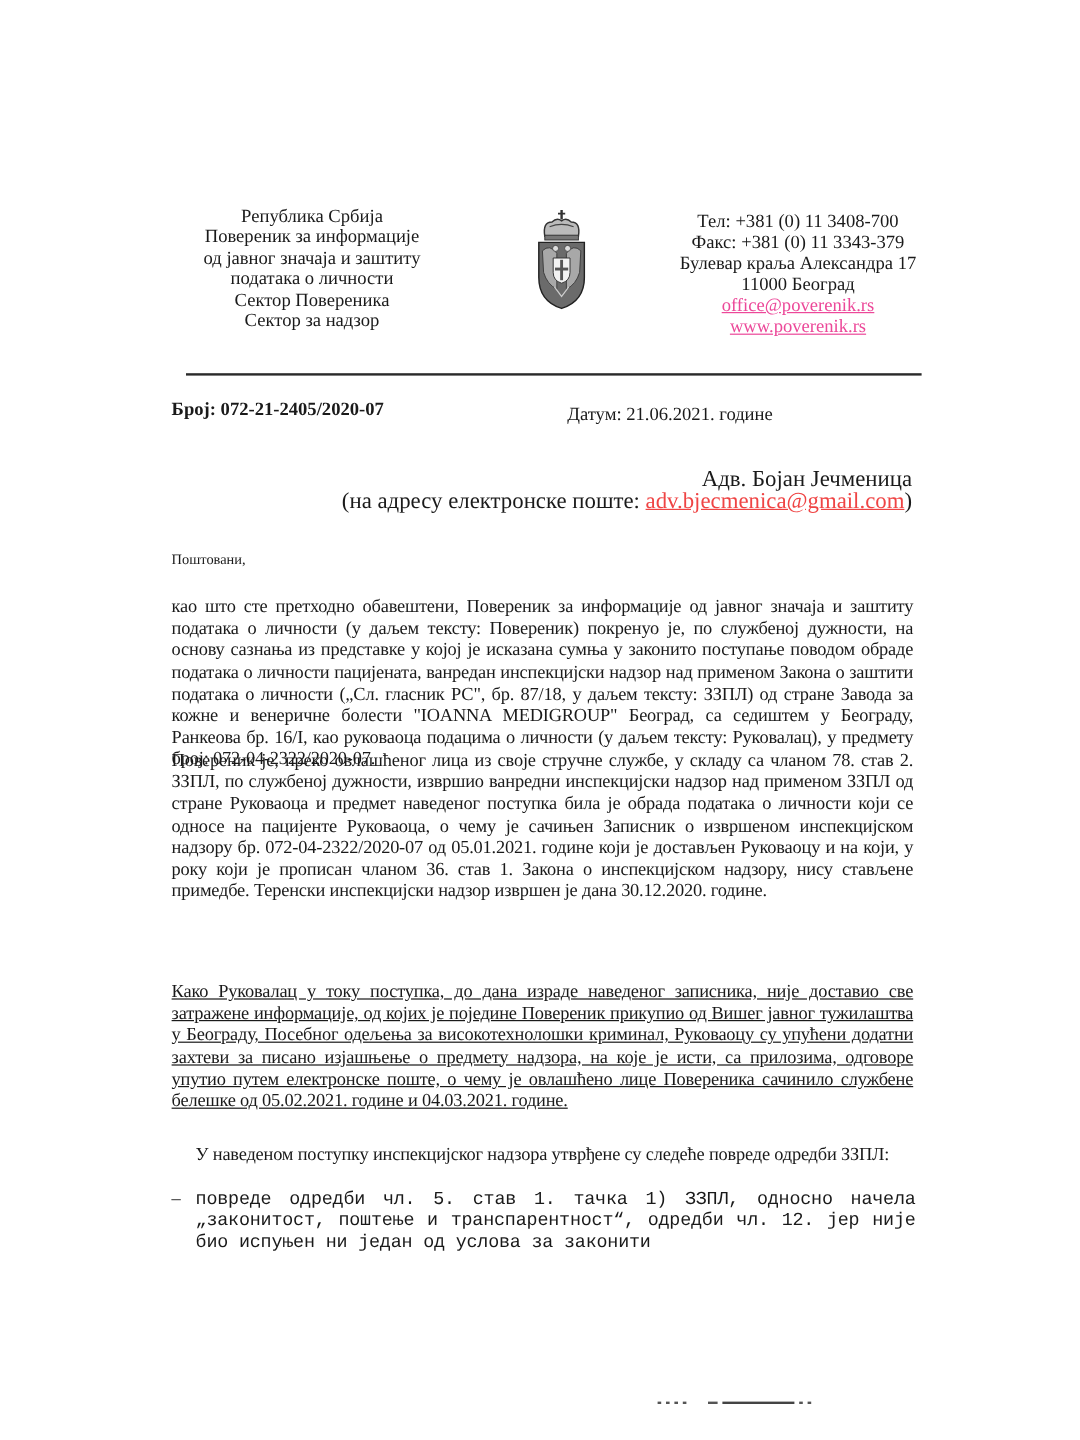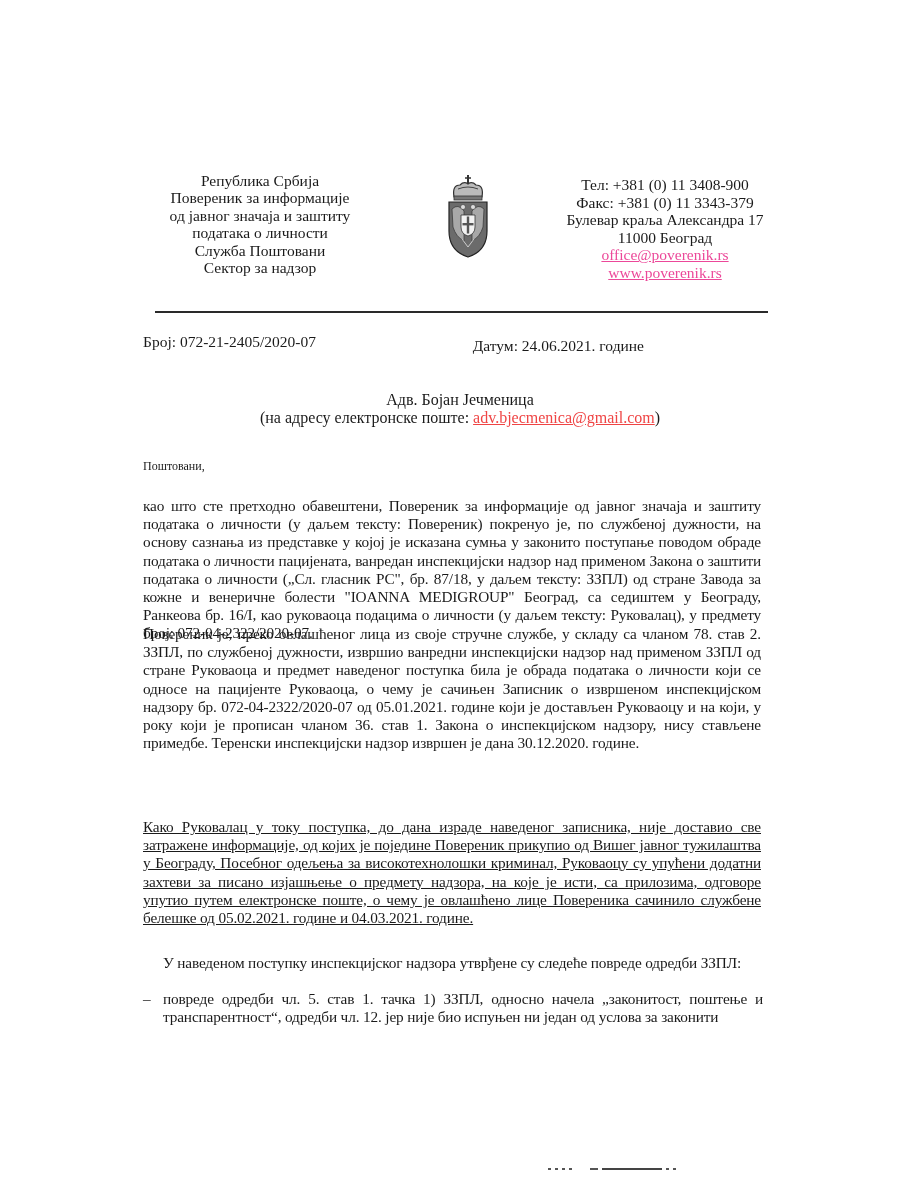--- a/index.html
+++ b/index.html
@@ -17,54 +17,54 @@
   .right-head {
     position: absolute; left: 540px; top: 176px; width: 250px; text-align: center;
     font-size: 15.5px; line-height: 17.6px;
   }
   .right-head div { white-space: nowrap; }
   .right-head a { color: #ec4899; text-decoration: underline; }
   .rule {
     position: absolute; left: 155px; top: 311px; width: 613px; height: 0;
     border-top: 2px solid #2a2a2a;
   }
-  .ref-number { position: absolute; left: 143px; top: 333px; font-size: 15.5px; white-space: nowrap; }
+  .ref-number { position: absolute; left: 143px; top: 333px; font-size: 15.5px; white-space: nowrap; font-weight: bold; }
   .date { position: absolute; right: 140px; top: 337px; font-size: 15.5px; white-space: nowrap; }
   .recipient {
-    position: absolute; left: 160px; top: 391px; width: 600px; text-align: center;
-    font-size: 16px; line-height: 18px;
+    position: absolute; left: 160px; top: 391px; width: 600px; text-align: right;
+    font-size: 19px; line-height: 18px;
   }
   .recipient a { color: #ef4444; text-decoration: underline; }
   .salutation { position: absolute; left: 143px; top: 459px; font-size: 12px; }
   .body-text {
     position: absolute; left: 143px; width: 618px; font-size: 15.3px; line-height: 18.2px;
     text-align: justify; letter-spacing: -0.15px;
   }
   .p1 { top: 497px; }
   .p2 { top: 625px; }
   .p3 { top: 818px; text-decoration: underline; }
   .p4 { top: 954px; text-align: center; }
   .bullet-list { position: absolute; left: 143px; top: 990px; width: 620px; font-size: 15.3px; line-height: 18.2px; letter-spacing: -0.15px; }
   .bullet { display: flex; }
   .bullet .dash { width: 20px; flex: none; }
-  .bullet .btext { flex: 1; text-align: justify; }
+  .bullet .btext { flex: 1; text-align: justify; font-family: Liberation Mono, monospace; }
   .footer-marks { position: absolute; left: 548px; top: 1168px; width: 170px; height: 4px; }
   .footer-marks span { display: inline-block; height: 2px; background: #555; margin-right: 4px; vertical-align: top; }
 </style>
 </head>
 <body>
 
 <div class="page">
 
   <div class="left-head">
     <div>Република Србија</div>
     <div>Повереник за информације</div>
     <div>од јавног значаја и заштиту</div>
     <div>података о личности</div>
-    <div>Служба Поштовани</div>
+    <div>Сектор Повереника</div>
     <div>Сектор за надзор</div>
   </div>
 
   <svg class="crest" viewBox="0 0 40 84">
 
     <line x1="20" y1="0" x2="20" y2="8" stroke="#333" stroke-width="2"></line>
     <line x1="17" y1="3" x2="23" y2="3" stroke="#333" stroke-width="1.5"></line>
     <path d="M6 22 Q4 10 12 10 Q16 6 20 9 Q24 6 28 10 Q36 10 34 22 Z" fill="#bbb" stroke="#333" stroke-width="1.2"></path>
     <path d="M10 14 Q20 10 30 14" fill="none" stroke="#444" stroke-width="1"></path>
     <rect x="6" y="21" width="28" height="4" fill="#777" stroke="#333" stroke-width="0.8"></rect>
@@ -76,32 +76,32 @@
     <circle cx="15" cy="32" r="2.5" fill="#ddd" stroke="#333" stroke-width="0.6"></circle>
     <circle cx="25" cy="32" r="2.5" fill="#ddd" stroke="#333" stroke-width="0.6"></circle>
 
     <path d="M13 40 L27 40 L27 52 Q27 59 20 61 Q13 59 13 52 Z" fill="#f2f2f2" stroke="#333" stroke-width="0.8"></path>
     <rect x="18.8" y="41.5" width="2.4" height="17" fill="#555"></rect>
     <rect x="14.5" y="48" width="11" height="2.4" fill="#555"></rect>
     <path d="M14 64 L20 72 L26 64" fill="none" stroke="#ccc" stroke-width="1"></path>
   </svg>
 
   <div class="right-head">
-    <div>Тел: +381 (0) 11 3408-900</div>
+    <div>Тел: +381 (0) 11 3408-700</div>
     <div>Факс: +381 (0) 11 3343-379</div>
     <div>Булевар краља Александра 17</div>
     <div>11000 Београд</div>
     <div><a>office@poverenik.rs</a></div>
     <div><a>www.poverenik.rs</a></div>
   </div>
 
   <div class="rule"></div>
 
   <div class="ref-number">Број: 072-21-2405/2020-07</div>
-  <div class="date">Датум: 24.06.2021. године</div>
+  <div class="date">Датум: 21.06.2021. године</div>
 
   <div class="recipient">
     <div>Адв. Бојан Јечменица</div>
     <div><span>(на адресу електронске поште: </span><a>adv.bjecmenica@gmail.com</a><span>)</span></div>
   </div>
 
   <div class="salutation">Поштовани,</div>
 
   <div class="body-text p1">као што сте претходно обавештени, Повереник за информације од јавног значаја и заштиту података о личности (у даљем тексту: Повереник) покренуо је, по службеној дужности, на основу сазнања из представке у којој је исказана сумња у законито поступање поводом обраде података о личности пацијената, ванредан инспекцијски надзор над применом Закона о заштити података о личности („Сл. гласник РС", бр. 87/18, у даљем тексту: ЗЗПЛ) од стране Завода за кожне и венеричне болести "IOANNA MEDIGROUP" Београд, са седиштем у Београду, Ранкеова бр. 16/I, као руковаоца подацима о личности (у даљем тексту: Руковалац), у предмету број: 072-04-2322/2020-07.</div>
   <div class="body-text p2">Повереник је, преко овлашћеног лица из своје стручне службе, у складу са чланом 78. став 2. ЗЗПЛ, по службеној дужности, извршио ванредни инспекцијски надзор над применом ЗЗПЛ од стране Руковаоца и предмет наведеног поступка била је обрада података о личности који се односе на пацијенте Руковаоца, о чему је сачињен Записник о извршеном инспекцијском надзору бр. 072-04-2322/2020-07 од 05.01.2021. године који је достављен Руковаоцу и на који, у року који је прописан чланом 36. став 1. Закона о инспекцијском надзору, нису стављене примедбе. Теренски инспекцијски надзор извршен је дана 30.12.2020. године.</div>

